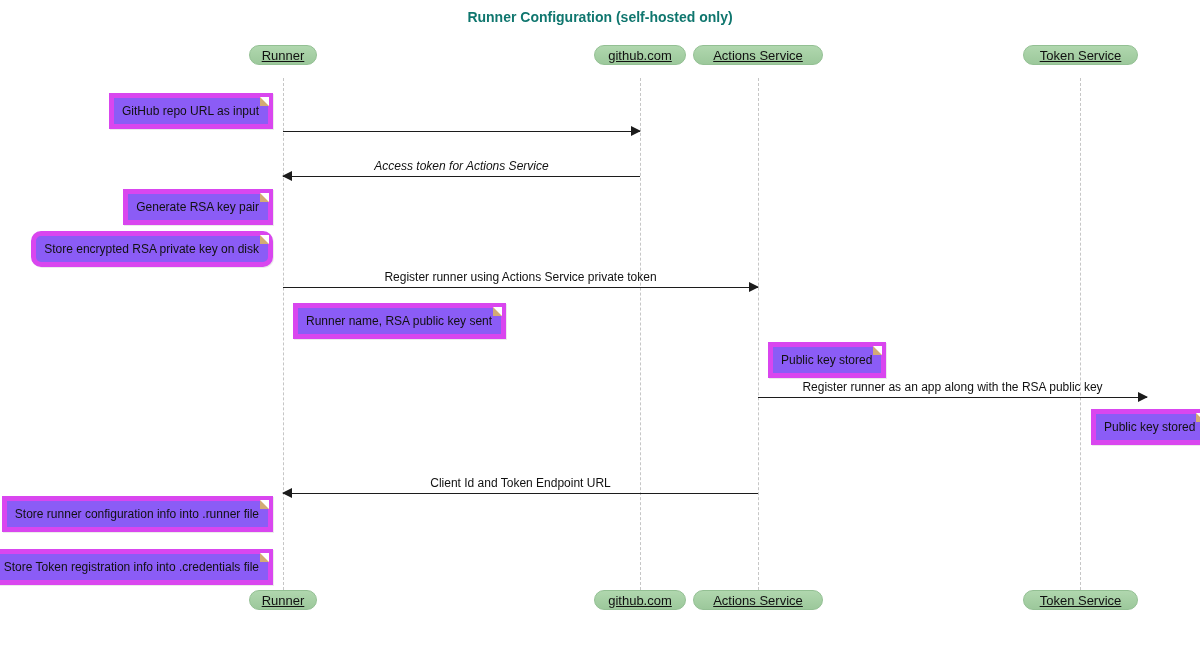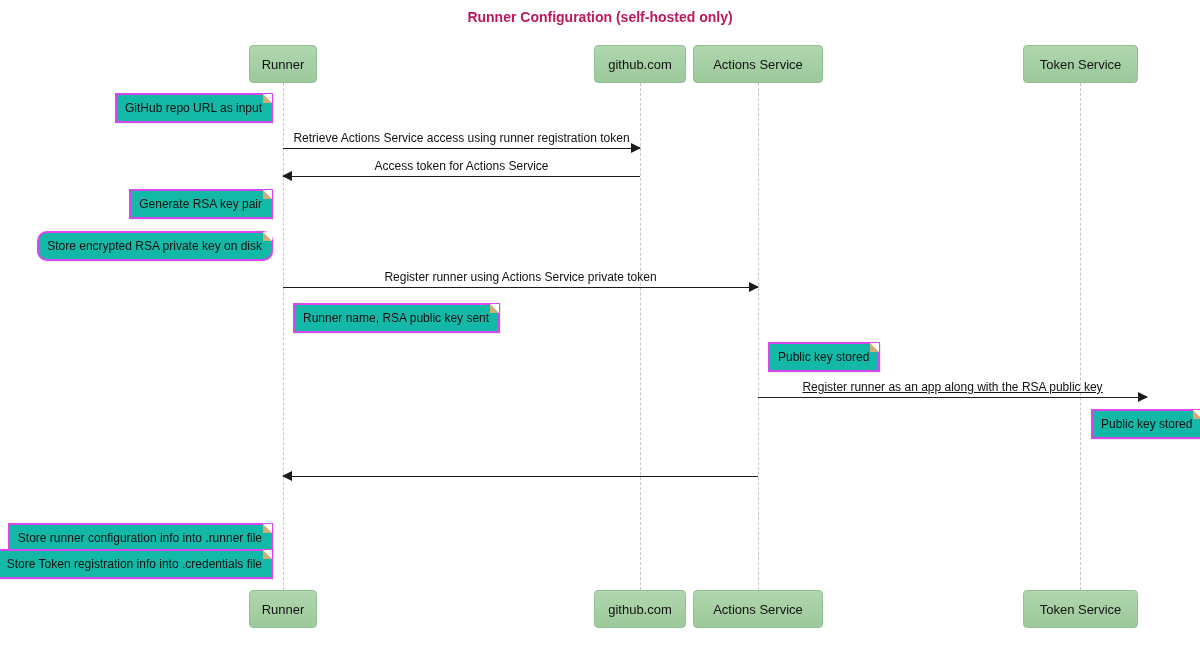--- a/index.html
+++ b/index.html
@@ -7,40 +7,41 @@
     position:relative;
     width:1200px; height:647px;
     background:#ffffff;
     font-family:"Liberation Sans","DejaVu Sans",sans-serif;
     color:#111111;
     overflow:hidden;
   }
   .diagram-title {
     position:absolute; top:9px; left:0; right:0;
     text-align:center;
-    font-size:14px; font-weight:bold; color:#be185d;
+    font-size:14px; font-weight:bold; color:#0f766e;
   }
   .participant {
-    position:absolute; height:38px;
+    position:absolute; height:20px;
     background:linear-gradient(#b0d7ae,#9cc89b);
     border:1px solid #93c093;
-    border-radius:4px;
+    border-radius:15px;
     display:flex; align-items:center; justify-content:center;
     font-size:13px; color:#111;
     box-sizing:border-box;
     white-space:nowrap;
+    text-decoration:underline;
   }
   .lifeline {
     position:absolute; top:78px; height:512px; width:0;
     border-left:1px dashed #c6c6c6;
   }
   .note {
     position:absolute;
-    background:#14b8a6;
-    border:2px solid #d946ef;
+    background:#8b5cf6;
+    border:5px solid #d946ef;
     padding:6px 9px 6px 8px;
     font-size:12px; line-height:14px;
     white-space:nowrap;
     box-sizing:border-box;
     box-shadow:1px 1px 0 rgba(0,0,0,0.08);
   }
   .note-fold {
     position:absolute; top:-1px; right:-1px; width:9px; height:9px;
     background:#ffffff;
   }
@@ -111,59 +112,59 @@
     <span class="note-text">Runner name, RSA public key sent</span>
   </div>
   <div class="note" style="left:768px; top:342px;">
     <span class="note-fold"></span>
     <span class="note-text">Public key stored</span>
   </div>
   <div class="note" style="left:1091px; top:409px;">
     <span class="note-fold"></span>
     <span class="note-text">Public key stored</span>
   </div>
-  <div class="note" style="right:927px; top:523px;">
+  <div class="note" style="right:927px; top:496px;">
     <span class="note-fold"></span>
     <span class="note-text">Store runner configuration info into .runner file</span>
   </div>
   <div class="note" style="right:927px; top:549px;">
     <span class="note-fold"></span>
     <span class="note-text">Store Token registration info into .credentials file</span>
   </div>
 
   <div class="msg" style="left:283px; top:131px; width:357px;">
-    <span class="msg-label">Retrieve Actions Service access using runner registration token</span>
     <div class="msg-line">
       <span class="arrowhead dir-right"></span>
     </div>
   </div>
 
-  <div class="msg" style="left:283px; top:159px; width:357px;">
+  <div class="msg" style="left:283px; top:159px; width:357px;font-style:italic;">
     <span class="msg-label">Access token for Actions Service</span>
     <div class="msg-line">
       <span class="arrowhead dir-left"></span>
     </div>
   </div>
 
   <div class="msg" style="left:283px; top:270px; width:475px;">
     <span class="msg-label">Register runner using Actions Service private token</span>
     <div class="msg-line">
       <span class="arrowhead dir-right"></span>
     </div>
   </div>
 
-  <div class="msg" style="left:758px; top:380px; width:389px;text-decoration:underline;">
+  <div class="msg" style="left:758px; top:380px; width:389px;">
     <span class="msg-label">Register runner as an app along with the RSA public key</span>
     <div class="msg-line">
       <span class="arrowhead dir-right"></span>
     </div>
   </div>
 
 
   <div class="msg" style="left:283px; top:476px; width:475px;">
+    <span class="msg-label">Client Id and Token Endpoint URL</span>
     <div class="msg-line">
       <span class="arrowhead dir-left"></span>
     </div>
   </div>
 
   <div class="participant" style="left:249px;  top:590px; width:68px;">
       <span>Runner</span>
     </div>
   <div class="participant" style="left:594px;  top:590px; width:92px;">
       <span>github.com</span>

